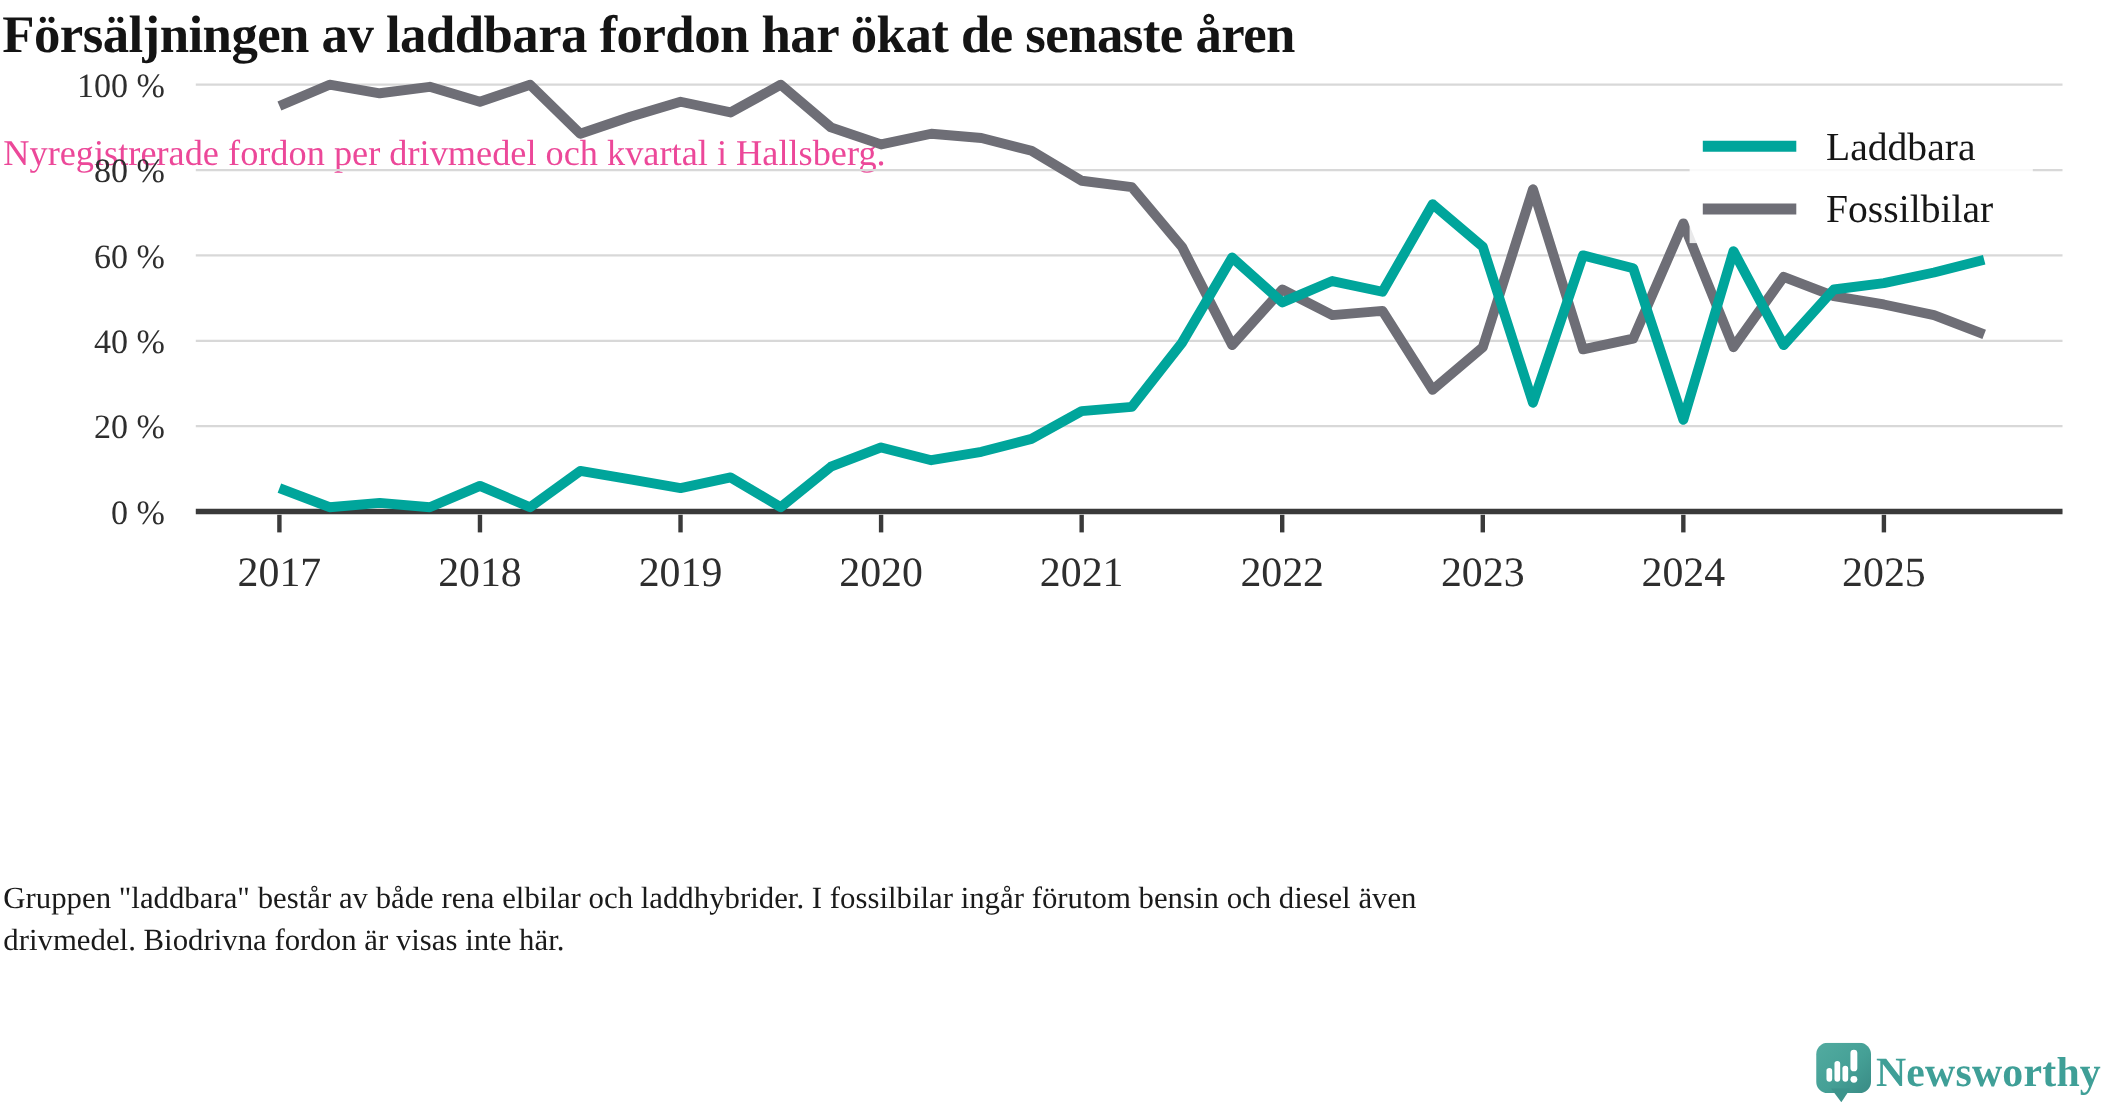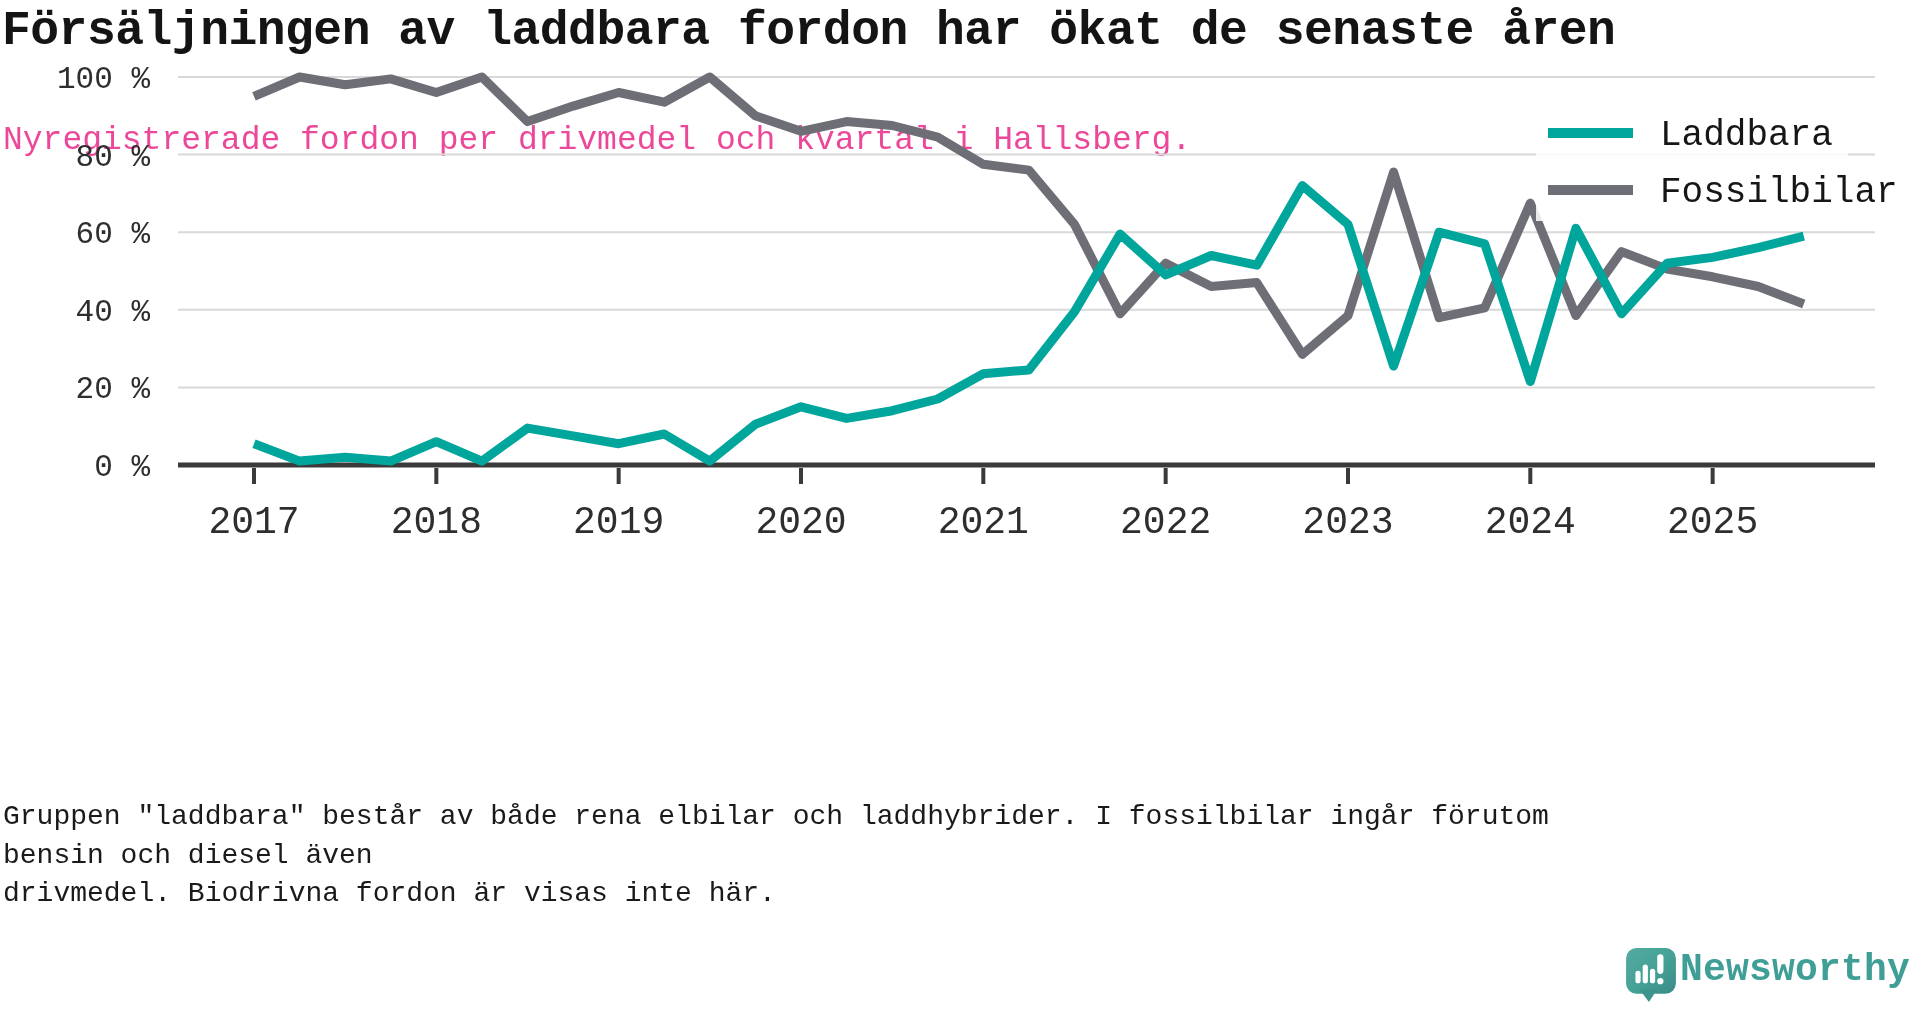--- a/index.html
+++ b/index.html
@@ -1,37 +1,37 @@
 <!DOCTYPE html>
 <html><head>
 <meta charset="utf-8">
 <style>
   html,body { margin:0; padding:0; background:#ffffff; }
   #canvas {
     position:relative; width:1920px; height:1010px;
     background:#ffffff; overflow:hidden;
-    font-family:Liberation Mono, monospace;
+    font-family:Liberation Serif, serif;
   }
   .title {
     position:absolute; left:2px; top:4px; width:1880px;
     font-size:48px; font-weight:bold; color:#141414; letter-spacing:-0.5px;
     line-height:1.15;
   }
   .subtitle {
     position:absolute; left:3px; top:122px; width:1880px;
     font-size:33px; font-weight:400; color:#ec4899;
   }
   #chart-svg { position:absolute; left:0; top:0; }
   .footnote {
     position:absolute; left:3px; top:798px; width:1600px;
     font-size:28px; color:#1a1a1a; line-height:1.38;
   }
   .logo {
     position:absolute; right:10px; bottom:8px;
-    display:flex; align-items:flex-start; gap:4px;
+    display:flex; align-items:center; gap:4px;
   }
   .logo-text {
     font-size:38px; font-weight:600; color:#3f9f97; letter-spacing:0.2px;
   }
   .gridline   { stroke:#d8d8d8; stroke-width:2; }
   .axis-line  { stroke:#3a3a3a; stroke-width:5; }
   .tick-mark  { stroke:#3a3a3a; stroke-width:4; }
   .x-label    { font-size:38px; fill:#2e2e2e; text-anchor:middle; }
   .y-label    { font-size:31px; fill:#2e2e2e; text-anchor:end; }
   .legend-label { font-size:36px; fill:#161616; }

